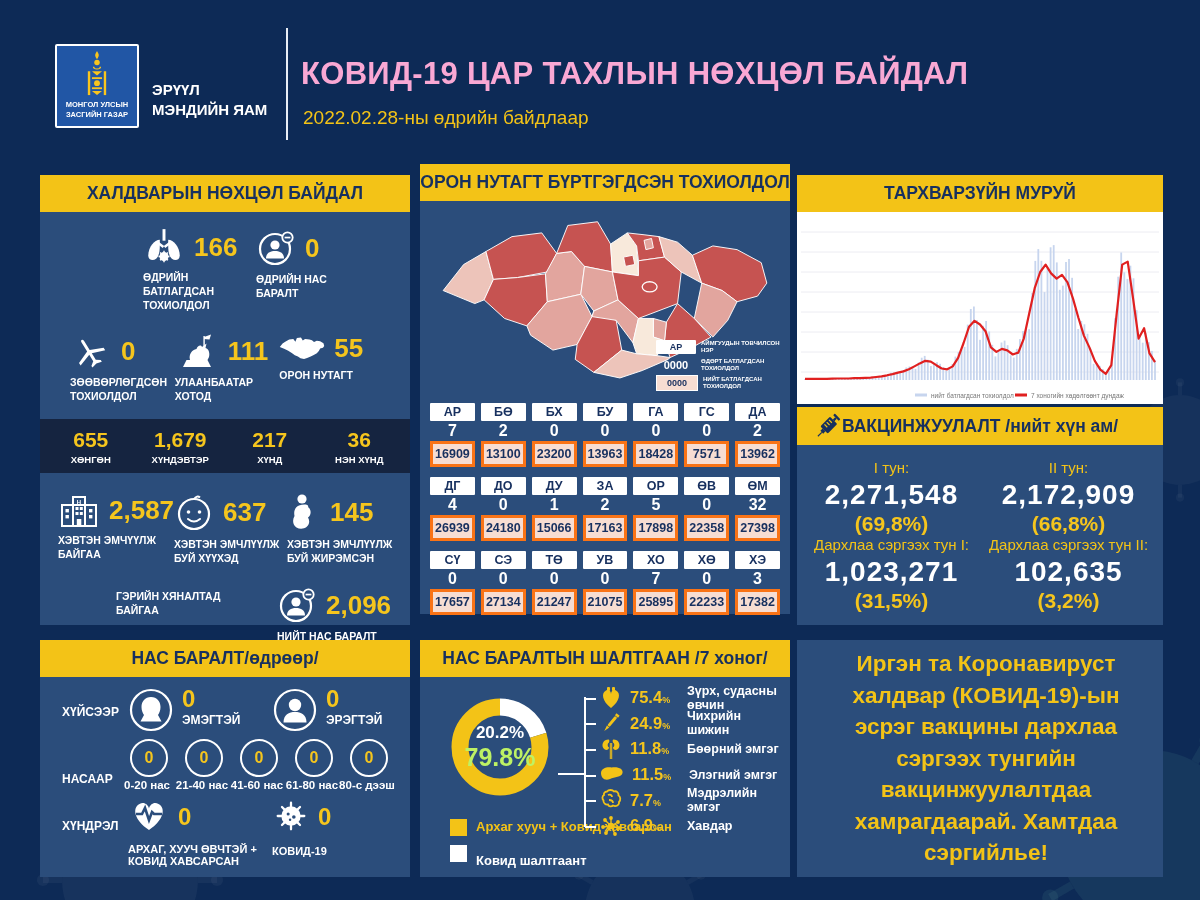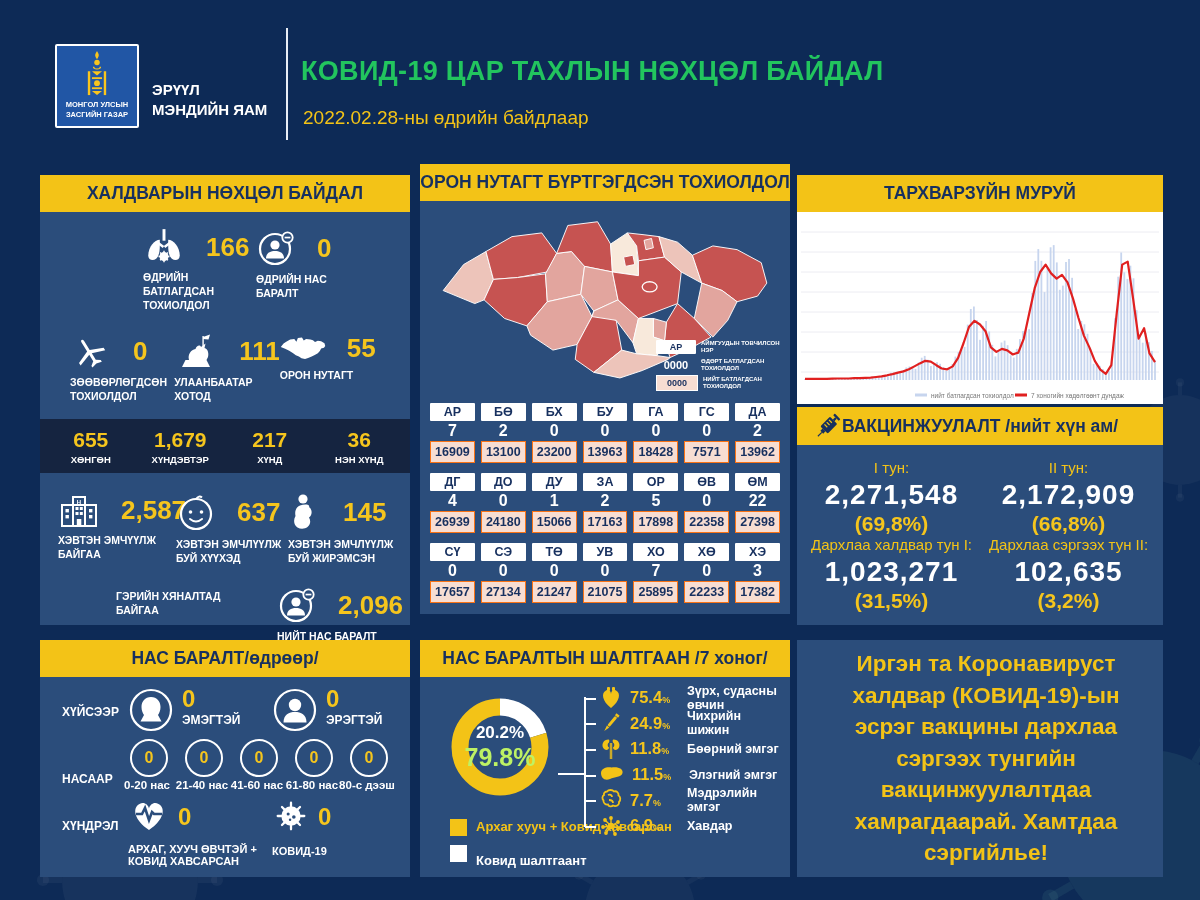--- a/index.html
+++ b/index.html
@@ -4,29 +4,29 @@
 <style>
   html,body{margin:0;padding:0;}
   body{font-family:"Liberation Sans","DejaVu Sans",sans-serif;}
   .stage{position:relative;width:1200px;height:900px;background:#0d2a56;overflow:hidden;}
   .wm{position:absolute;pointer-events:none;}
   
   .logo-box{position:absolute;left:55px;top:44px;width:84px;height:84px;background:#2156a5;border:2px solid #fff;border-radius:2px;display:flex;flex-direction:column;align-items:center;justify-content:flex-start;padding-top:5px;box-sizing:border-box;}
   .logo-text{color:#fff;font-size:7.5px;font-weight:bold;text-align:center;line-height:1.3;margin-top:3px;}
   .ministry{position:absolute;left:152px;top:80px;color:#fff;font-weight:bold;font-size:15px;line-height:1.3;}
   .hdr-divider{position:absolute;left:286px;top:28px;width:2px;height:112px;background:#e8edf5;}
-  .main-title{position:absolute;left:301px;top:56px;color:#22c55e;font-weight:bold;font-size:27px;letter-spacing:.3px;text-align:center;}
+  .main-title{position:absolute;left:301px;top:56px;color:#f9a8d4;font-weight:bold;font-size:31px;letter-spacing:.3px;text-align:center;}
   .main-sub{position:absolute;left:303px;top:107px;color:#f3c317;font-size:19px;}
   
   .panel{position:absolute;}
   .panel-h{height:37px;background:#f3c317;color:#17305f;display:flex;align-items:center;justify-content:center;font-weight:bold;font-size:17.5px;position:relative;}
   .panel-b{background:#2b4d7b;position:relative;}
   
   .stat{display:flex;flex-direction:column;}
-  .stat-top{display:flex;align-items:center;gap:21px;}
+  .stat-top{display:flex;align-items:center;gap:9px;}
   .stat-val{color:#f5c51d;font-size:26px;font-weight:bold;}
   .stat-label{color:#fff;font-size:10.5px;font-weight:bold;line-height:1.35;margin-top:4px;}
   .icn svg{display:block;}
   .inf-row1{display:flex;padding:16px 0 0 103px;}
   .inf-row1 .stat{width:113px;}
   .inf-row2{display:flex;justify-content:space-between;padding:20px 26px 0 30px;}
   .inf-row2 .stat{width:108px;}
   .sev{background:#152440;display:flex;margin-top:16px;padding:9px 6px 8px;}
   .sev-cell{flex:1;text-align:center;}
   .sev-val{color:#f5c51d;font-size:21px;font-weight:bold;}
@@ -48,21 +48,21 @@
   .ml-row{display:flex;align-items:center;gap:5px;margin-top:3px;}
   .ml-sample{width:40px;text-align:center;font-weight:bold;font-size:9px;flex:none;}
   .ml-s0{background:#fff;color:#17305f;padding:2px 0;border-radius:1px;}
   .ml-s1{color:#fff;font-size:11px;}
   .ml-s2{background:#f7ddd2;color:#17305f;padding:2px 0;border:1px solid #fff;}
   .ml-label{color:#fff;font-size:6px;font-weight:bold;line-height:1.2;}
   .reg-table{padding:8px 10px 0;}
   .reg-row{display:grid;grid-template-columns:repeat(7,1fr);gap:6px;margin-bottom:10px;}
   .reg-code{background:#fff;color:#17305f;font-weight:bold;font-size:12.5px;text-align:center;padding:2px 0;border-radius:1px;}
   .reg-daily{color:#fff;font-weight:bold;font-size:16px;text-align:center;padding:1px 0;}
-  .reg-total{background:#f7ddd2;color:#17305f;font-weight:bold;font-size:12.5px;text-align:center;padding:3px 0;border:1px solid #f97316;}
+  .reg-total{background:#f7ddd2;color:#17305f;font-weight:bold;font-size:12.5px;text-align:center;padding:3px 0;border:3px solid #f97316;}
   
   .donut-wrap{position:absolute;left:22px;top:12px;width:116px;height:116px;}
   .donut-txt{position:absolute;width:100%;text-align:center;font-weight:bold;}
   .dt1{top:34px;color:#fff;font-size:17px;}
   .dt2{top:54px;color:#bef264;font-size:25px;}
   .connector{position:absolute;left:138px;top:96px;width:26px;height:2px;background:#fff;}
   .cause-list{position:absolute;left:179px;top:8px;right:6px;}
   .cause-list:before{content:'';position:absolute;left:-15px;top:12px;bottom:12px;width:2px;background:#fff;}
   .cause-row{display:flex;align-items:center;gap:7px;height:25.6px;position:relative;color:#f3c317;}
   .cause-row:before{content:'';position:absolute;left:-14px;top:50%;width:11px;height:2px;background:#fff;}
@@ -578,21 +578,21 @@
      <div class="reg-daily">5</div>
      <div class="reg-total">17898</div>
             </div>
             <div>
      <div class="reg-code">ӨВ</div>
      <div class="reg-daily">0</div>
      <div class="reg-total">22358</div>
             </div>
             <div>
      <div class="reg-code">ӨМ</div>
-     <div class="reg-daily">22</div>
+     <div class="reg-daily">32</div>
      <div class="reg-total">27398</div>
             </div>
           </div>
           <div class="reg-row">
             <div>
      <div class="reg-code">СҮ</div>
      <div class="reg-daily">0</div>
      <div class="reg-total">17657</div>
             </div>
             <div>
@@ -895,21 +895,21 @@
    <div class="v-label">I тун:</div>
    <div class="v-val">2,271,548</div>
    <div class="v-pct">(69,8%)</div>
           </div>
           <div>
    <div class="v-label">II тун:</div>
    <div class="v-val">2,172,909</div>
    <div class="v-pct">(66,8%)</div>
           </div>
           <div>
-   <div class="v-label">Дархлаа халдвар тун I:</div>
+   <div class="v-label">Дархлаа сэргээх тун I:</div>
    <div class="v-val">1,023,271</div>
    <div class="v-pct">(31,5%)</div>
           </div>
           <div>
    <div class="v-label">Дархлаа сэргээх тун II:</div>
    <div class="v-val">102,635</div>
    <div class="v-pct">(3,2%)</div>
           </div>
         </div>
     </div>

